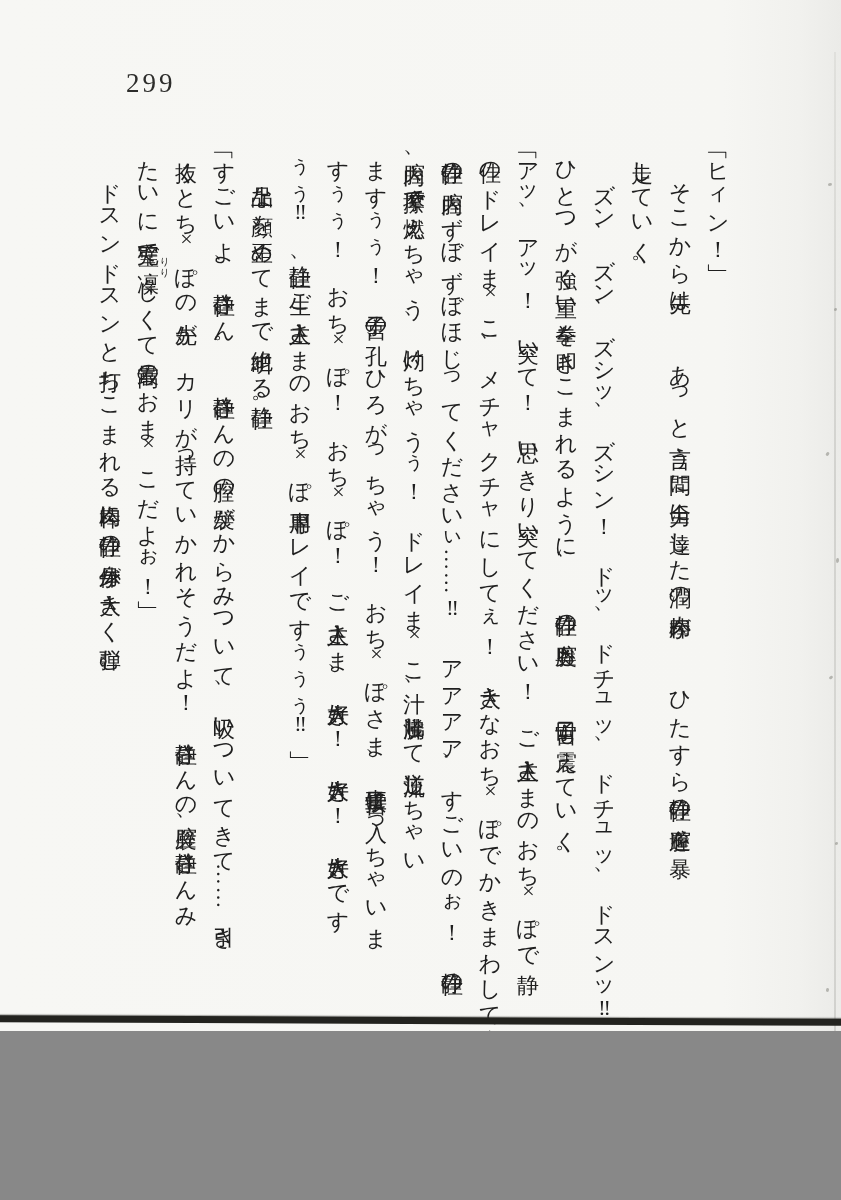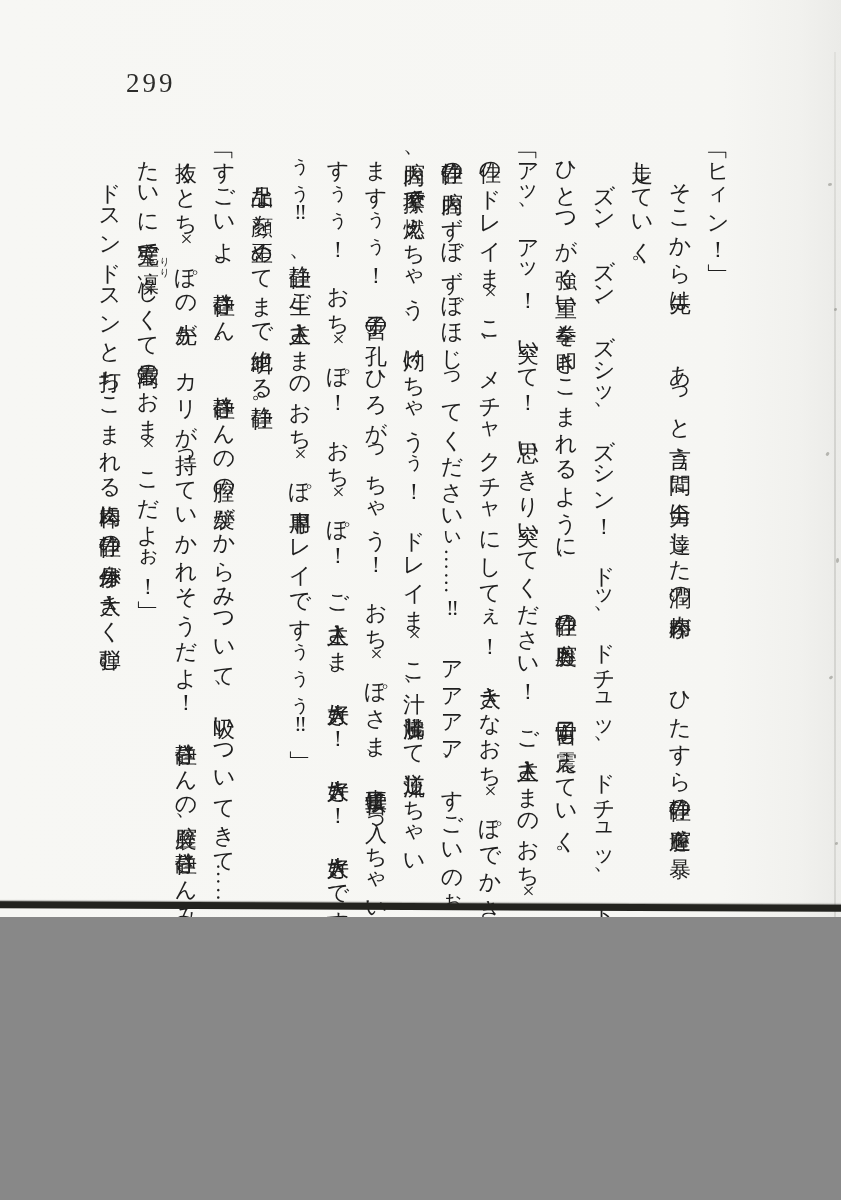--- a/index.html
+++ b/index.html
@@ -1,18 +1,18 @@
 <!DOCTYPE html>
 <html lang="ja"><head>
 <meta charset="utf-8">
 <style>
   html,body{margin:0;padding:0;background:#888;}
   .page{
     position:relative;
-    width:841px;height:917px;
+    width:841px;height:1031px;
     margin:0 auto;
     background:linear-gradient(90deg,#f7f7f4 0%,#f6f6f3 86%,#f1f1ee 95%,#ebebe8 100%);
     font-family:"Liberation Serif","DejaVu Serif",serif;
     color:#1f1f1f;
     overflow:hidden;
   }
   .page-number{
     position:absolute;left:126px;top:68px;
     font-size:27px;letter-spacing:3px;color:#2d2d2b;
     font-family:"Liberation Serif","DejaVu Serif",serif;

